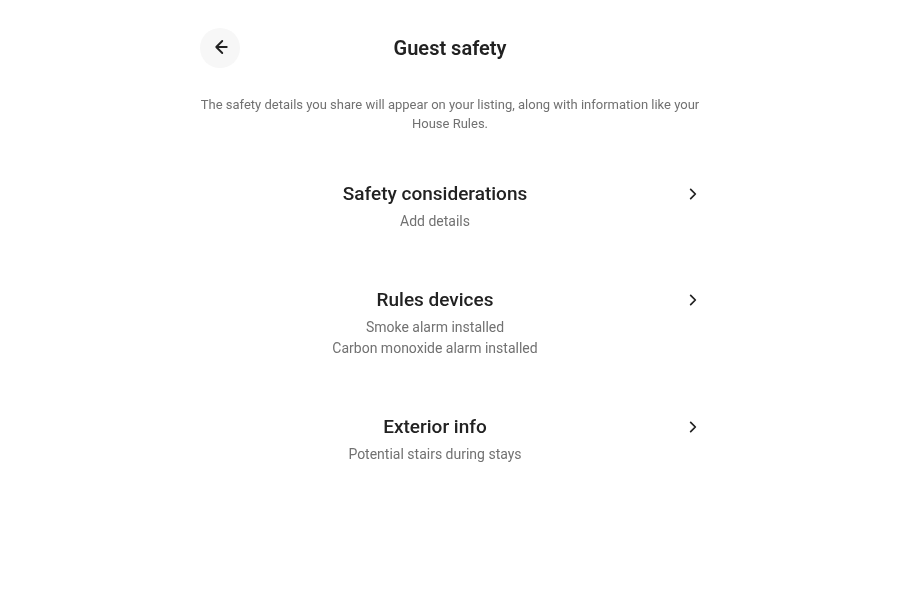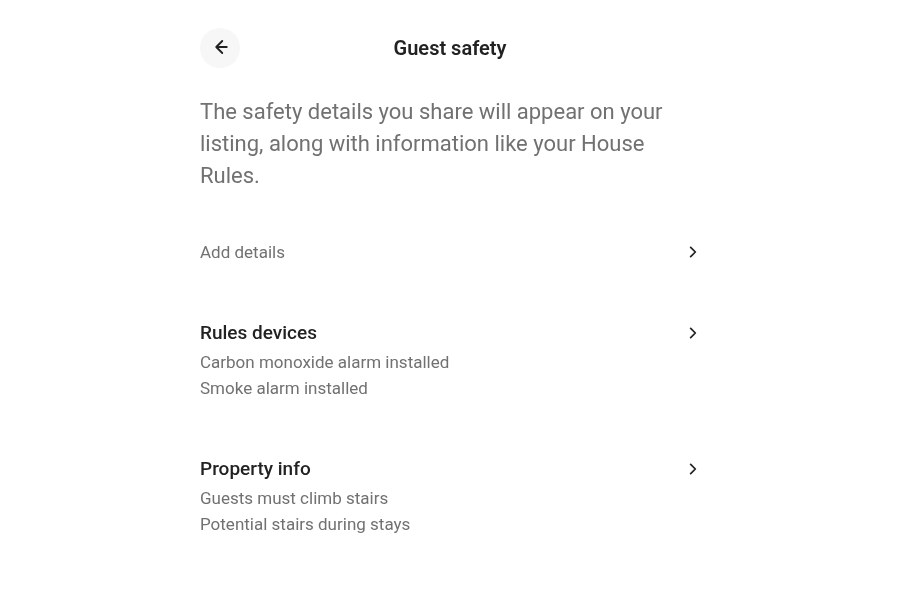--- a/index.html
+++ b/index.html
@@ -9,20 +9,21 @@
     }
     body {
       font-family: -apple-system, BlinkMacSystemFont, 'Segoe UI', Roboto, Helvetica, Arial, sans-serif;
       background: #fff;
       width: 900px;
       height: 600px;
       overflow: hidden;
     }
     .container {
       padding: 24px 200px 0 200px;
+      text-align: center;
     }
     .header {
       display: flex;
       align-items: center;
       position: relative;
       height: 48px;
       margin-bottom: 24px;
     }
     .back-button {
       width: 40px;
@@ -46,21 +47,21 @@
       stroke-linecap: round;
       stroke-linejoin: round;
     }
     .page-title {
       font-size: 20px;
       font-weight: 600;
       color: #222;
       margin: 0 auto;
     }
     .description {
-      font-size: 22px;
+      font-size: 13px;
       color: #717171;
       line-height: 1.45;
       margin-bottom: 48px;
     }
     .section {
       display: flex;
       justify-content: space-between;
       align-items: flex-start;
       cursor: pointer;
       margin-bottom: 56px;
@@ -68,21 +69,21 @@
     .section-content {
       flex: 1;
     }
     .section-title {
       font-size: 19px;
       font-weight: 500;
       color: #222;
       margin-bottom: 6px;
     }
     .section-detail {
-      font-size: 17px;
+      font-size: 14px;
       color: #717171;
       line-height: 1.5;
     }
     .chevron {
       margin-top: 4px;
       margin-left: 16px;
     }
     .chevron svg {
       width: 14px;
       height: 14px;
@@ -105,46 +106,46 @@
           </svg>
       </span>
     </button>
     <h1 class="page-title">Guest safety</h1>
   </div>
 
   <p class="description">The safety details you share will appear on your listing, along with information like your House Rules.</p>
 
   <div class="section">
     <div class="section-content">
+      <div class="section-title">Safety considerations</div>
       <div class="section-detail">Add details</div>
     </div>
     <div class="chevron">
       <svg viewBox="0 0 24 24">
           <path d="M8 4l8 8-8 8"></path>
         </svg>
     </div>
   </div>
 
   <div class="section">
     <div class="section-content">
       <div class="section-title">Rules devices</div>
+      <div class="section-detail">Smoke alarm installed</div>
       <div class="section-detail">Carbon monoxide alarm installed</div>
-      <div class="section-detail">Smoke alarm installed</div>
     </div>
     <div class="chevron">
       <svg viewBox="0 0 24 24">
           <path d="M8 4l8 8-8 8"></path>
         </svg>
     </div>
   </div>
 
   <div class="section">
     <div class="section-content">
-      <div class="section-title">Property info</div>
-      <div class="section-detail">Guests must climb stairs</div>
+      <div class="section-title">Exterior info</div>
       <div class="section-detail">Potential stairs during stays</div>
     </div>
     <div class="chevron">
       <svg viewBox="0 0 24 24">
           <path d="M8 4l8 8-8 8"></path>
         </svg>
     </div>
   </div>
 </div>
 

